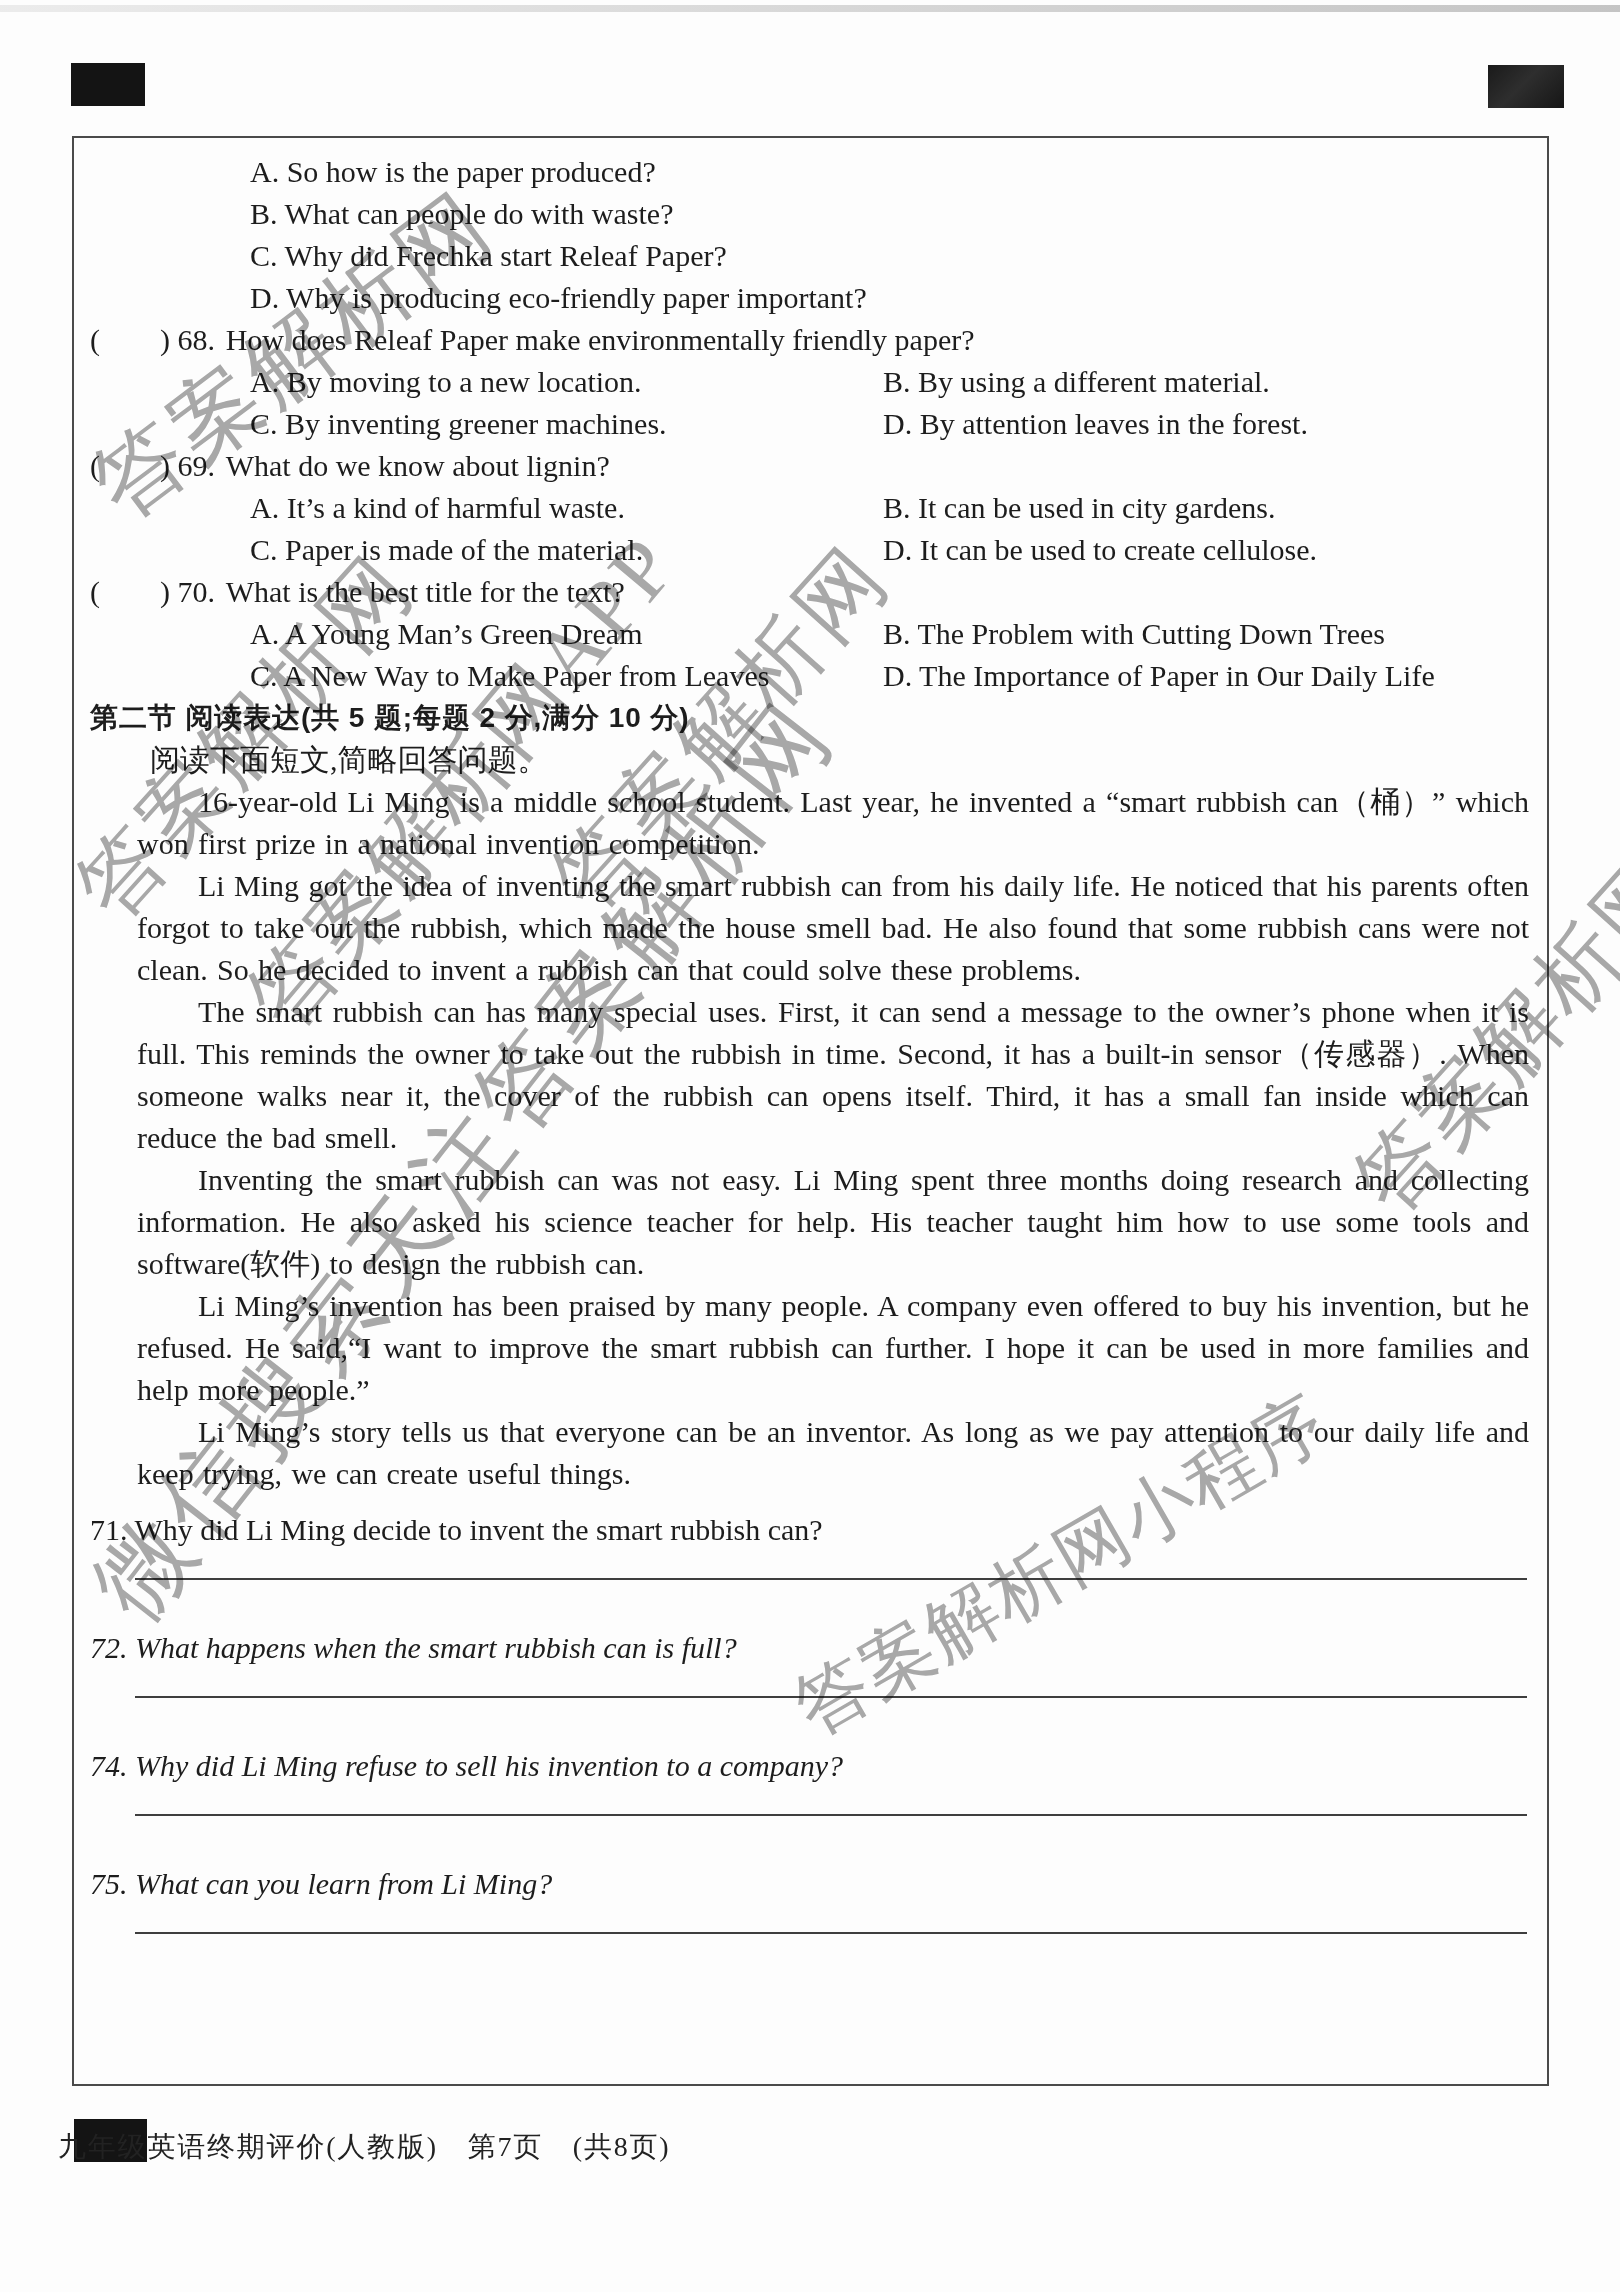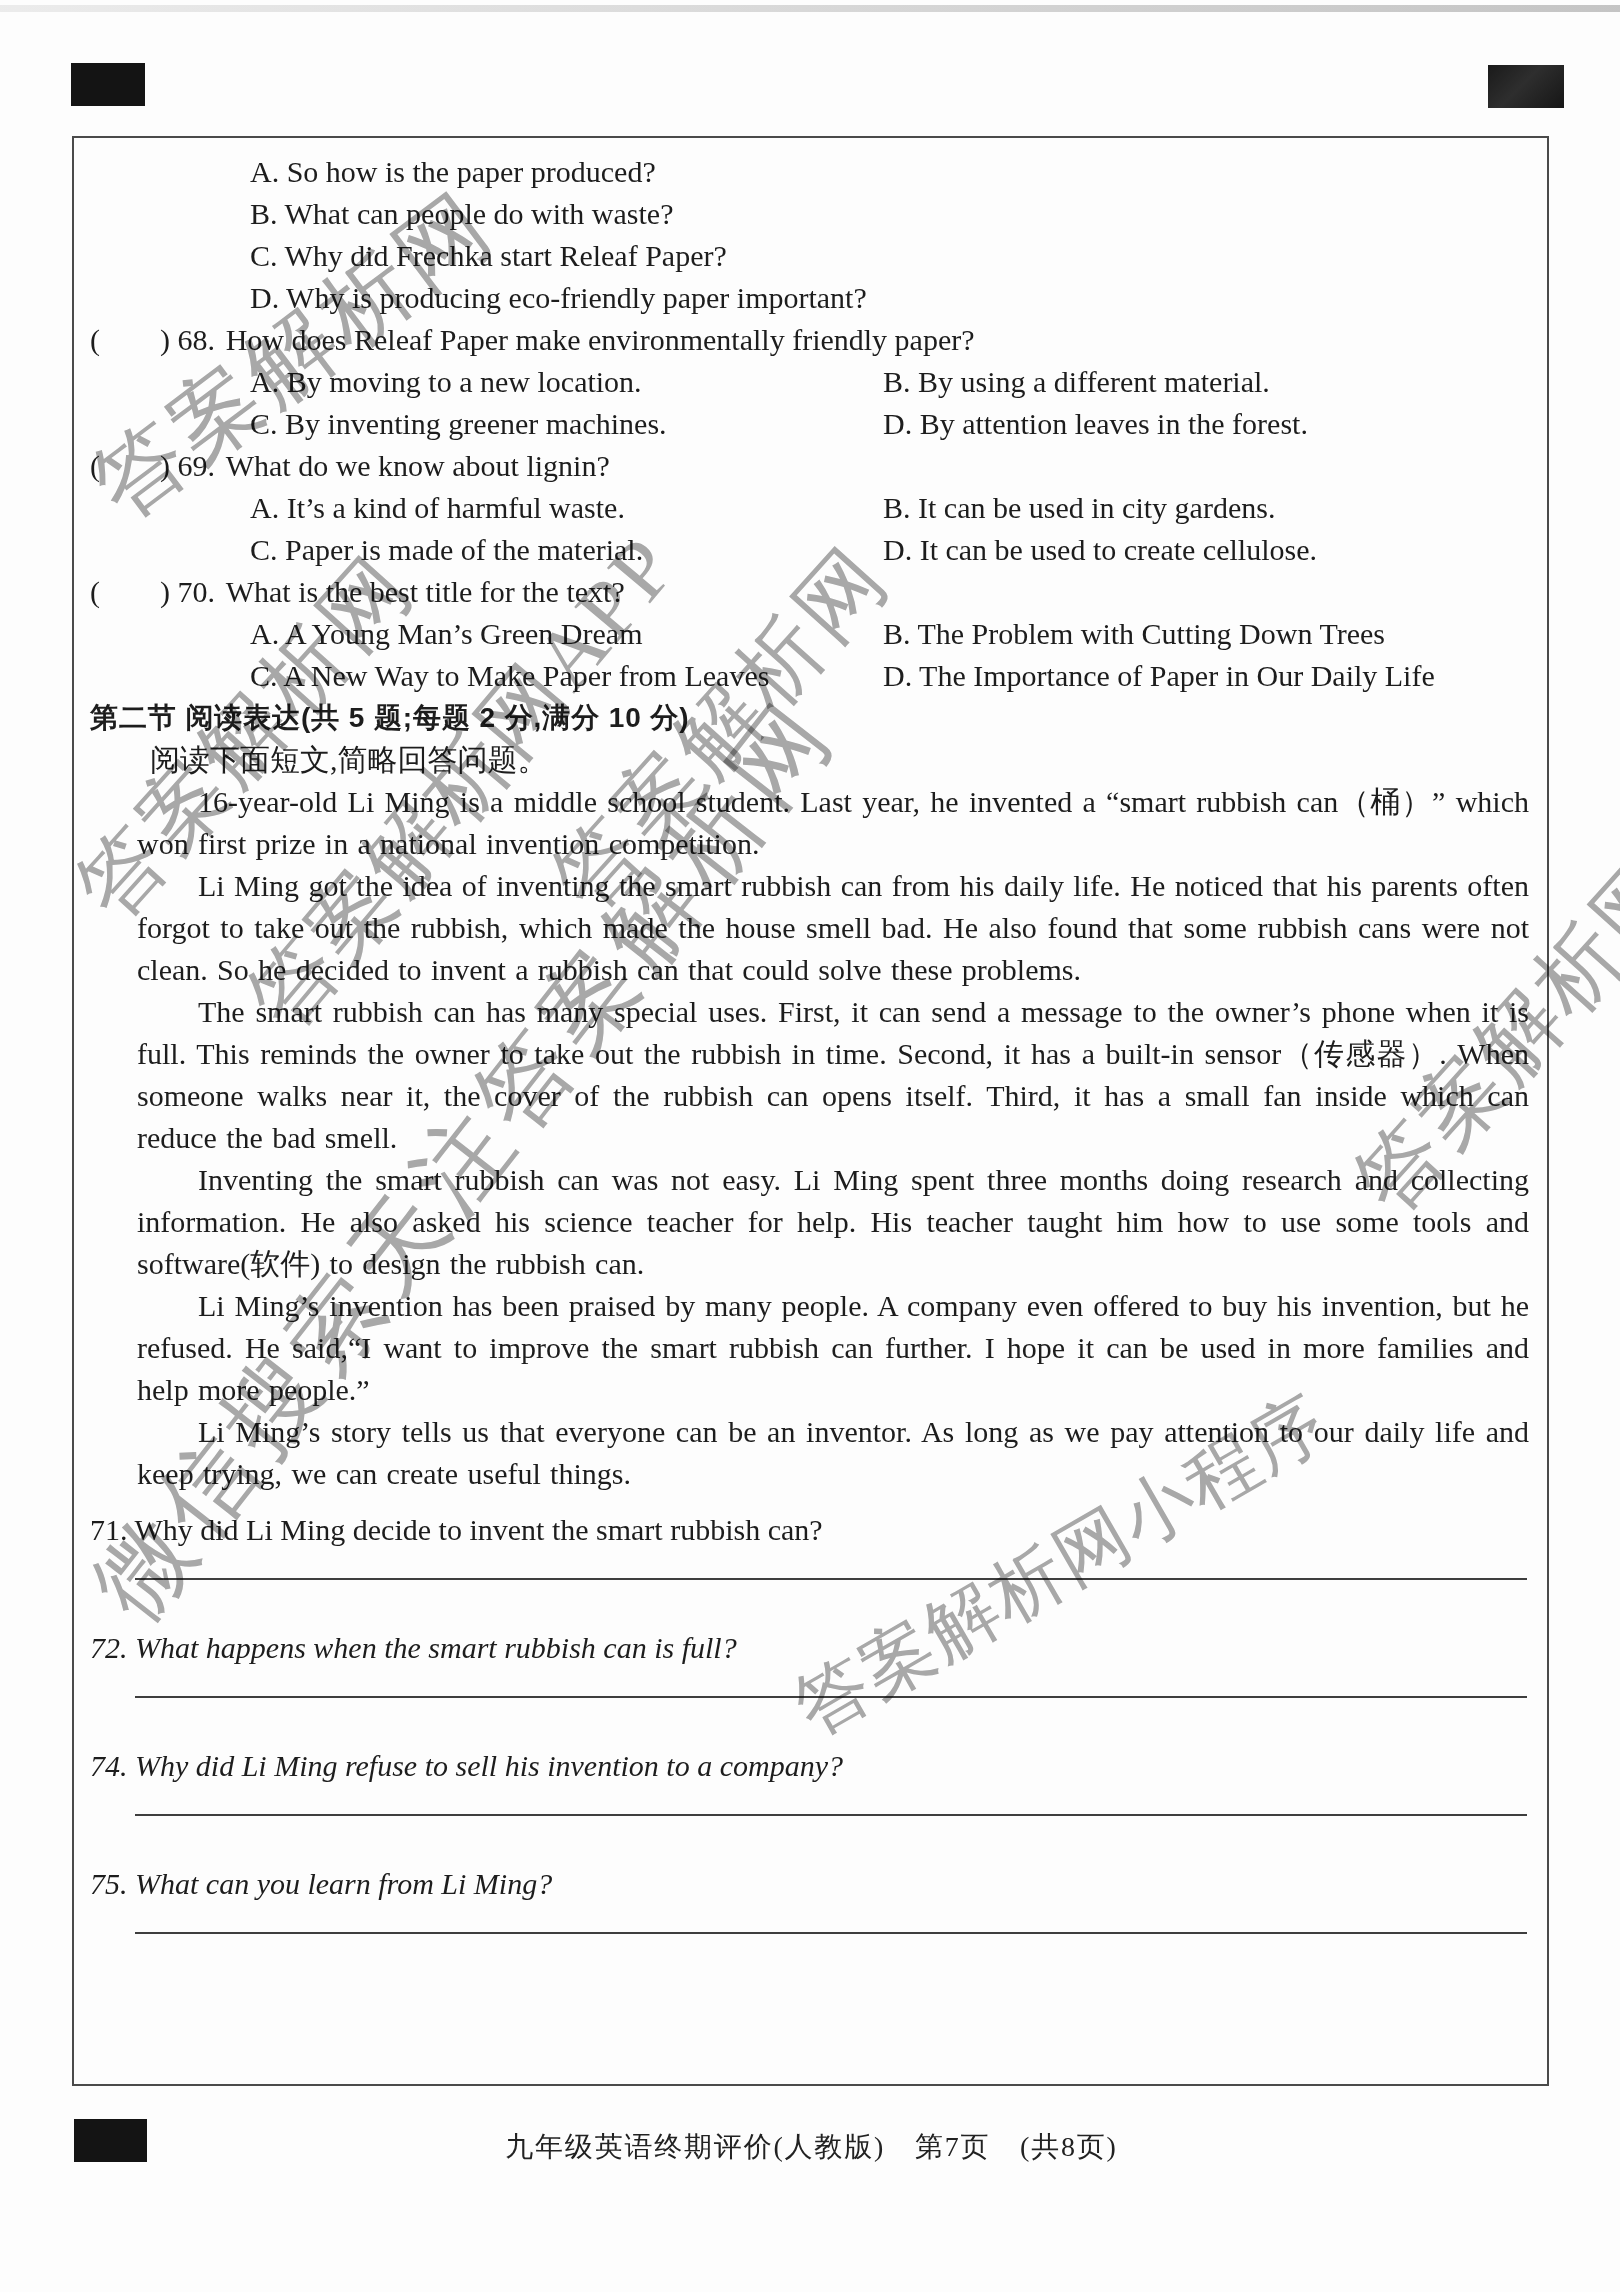--- a/index.html
+++ b/index.html
@@ -62,22 +62,22 @@
   }
   .sec2-instruction{padding-left:60px;}
   .passage{height:720px;overflow:hidden;text-align:justify;word-spacing:1.8px;margin-left:47px;}
   .passage p{margin:0;text-indent:61px;}
   .qa{margin-top:7.1px;}
   .qa-item + .qa-item{margin-top:46px;font-style:italic;}
   .qa-q{line-height:43px;}
   .qa-line{height:0;margin:27px 1.8px 0 45px;border-bottom:2.2px solid #3e3e3e;}
 
   .footer{
-    position:absolute;left:73px;top:2128px;width:1477px;
-    text-align:center;font-size:28px;letter-spacing:1.8px;color:#222;z-index:1;
+    position:absolute;left:58px;top:2128px;width:1477px;
+    text-align:left;font-size:28px;letter-spacing:1.8px;color:#222;z-index:1;
   }
 </style>
 </head>
 <body>
 
 <div class="page">
 
   <div class="scan-streak"></div>
   <div class="regmark tl"></div>
   <div class="regmark tr"></div>

